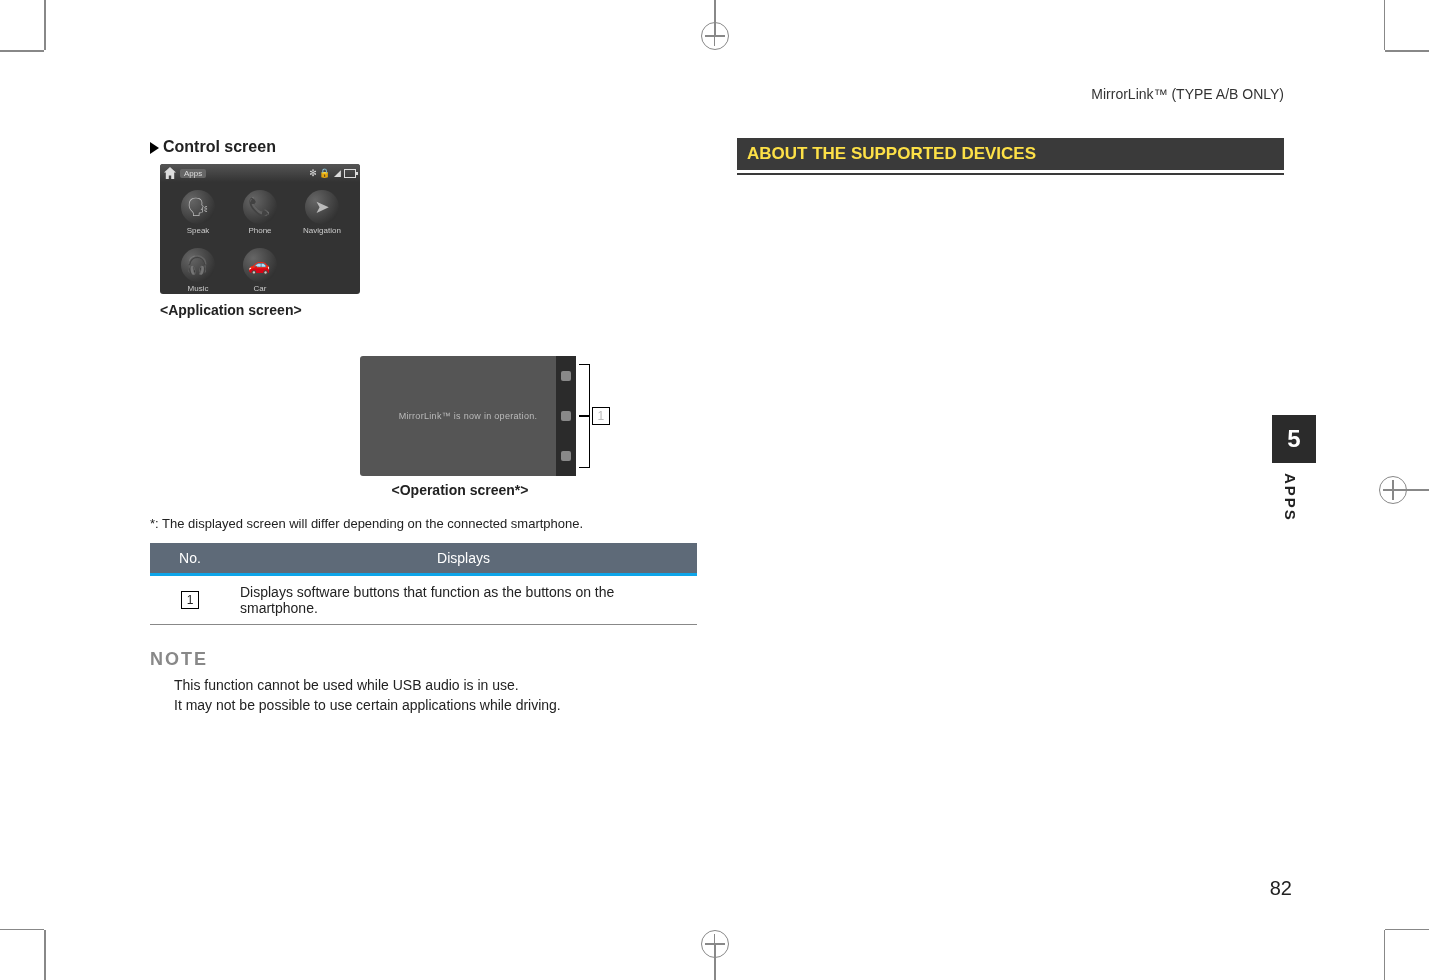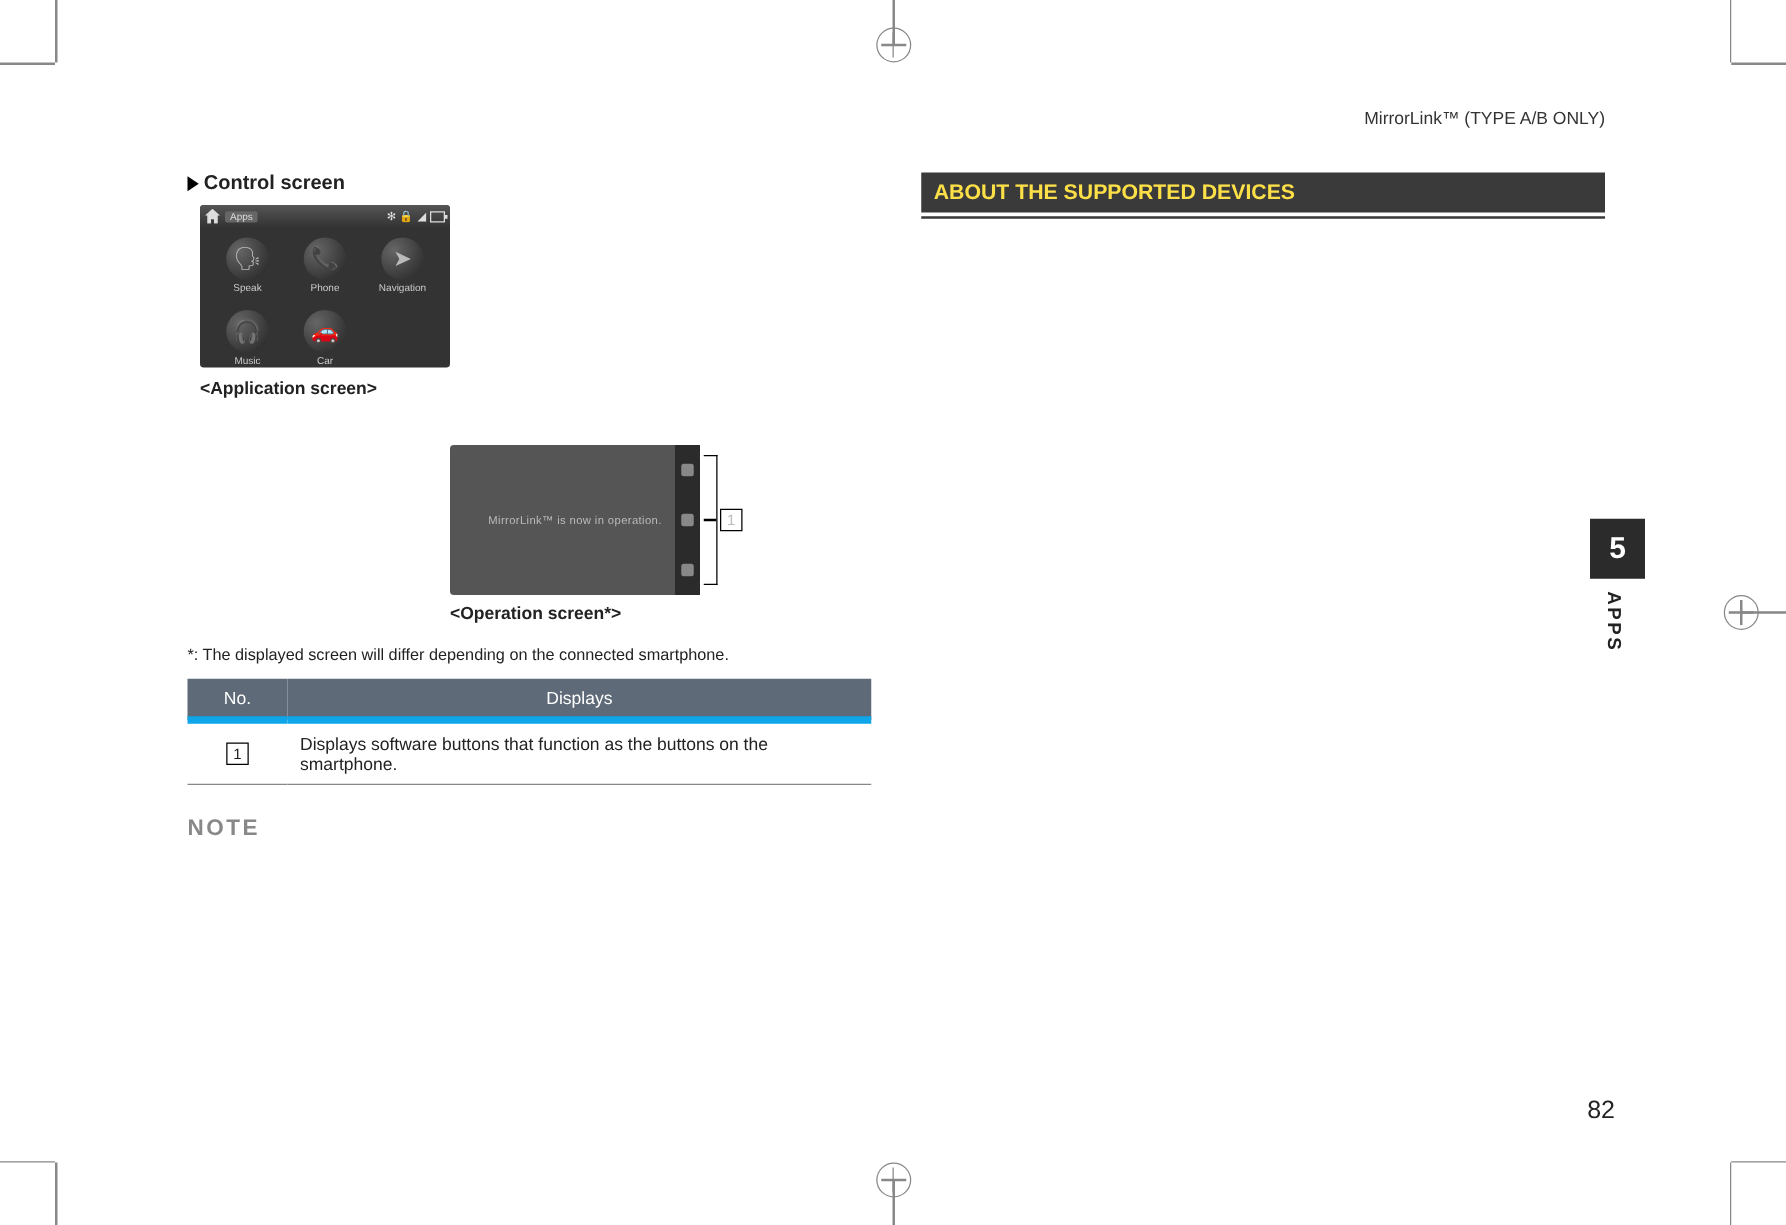--- a/index.html
+++ b/index.html
@@ -149,21 +149,21 @@
   }
   .app-caption {
     margin: 8px 0 38px 10px;
     font-size: 14px;
     font-weight: bold;
     color: #222;
   }
 
   .op-wrap { margin-left: 210px; width: 240px; }
   .op-screen {
-    width: 200px; height: 120px;
+    width: 216px; height: 120px;
     background: #555;
     border-radius: 3px;
     position: relative;
     display: flex;
     align-items: center;
     justify-content: center;
     color: #bbb;
     font-size: 9px;
     letter-spacing: 0.3px;
     margin: 0;
@@ -197,37 +197,38 @@
   .num-box {
     border: 1.5px solid #000;
     width: 16px; height: 16px;
     display: flex; align-items: center; justify-content: center;
     font-size: 12px;
   }
   .op-caption {
     margin-top: 6px;
     font-size: 14px;
     font-weight: bold;
+    text-align: center;
     width: 200px;
   }
   .footnote {
     font-size: 13px;
     margin: 18px 0 12px 0;
   }
   table.func {
     border-collapse: collapse;
     width: 100%;
     font-size: 14px;
   }
   table.func th {
     background: #5e6a78;
     color: #fff;
     font-weight: normal;
     padding: 7px 10px;
-    border-bottom: 6px solid #0ea5e9;
+    border-bottom: 3px solid #0ea5e9;
   }
   table.func td {
     padding: 8px 10px;
     border-bottom: 1px solid #888;
     vertical-align: middle;
   }
   table.func .no-col { width: 60px; text-align: center; }
 
   .note-heading {
     color: #888;
@@ -390,20 +391,24 @@
           <tr>
             <td class="no-col">
               <span class="num-box" style="margin:0 auto;">1</span>
             </td>
             <td>Displays software buttons that function as the buttons on the smartphone.</td>
           </tr>
         </tbody>
       </table>
 
       <div class="note-heading">NOTE</div>
+      <div class="note-body">
+        <div>This function cannot be used while USB audio is in use.</div>
+        <div>It may not be possible to use certain applications while driving.</div>
+      </div>
     </div>
 
     <div class="col" style="position:relative;">
       <div class="section-heading">ABOUT THE SUPPORTED DEVICES</div>
       <div class="section-underline"></div>
 
       <div class="side-tab">
         <div class="tab-num">5</div>
         <div class="tab-label">APPS</div>
       </div>

